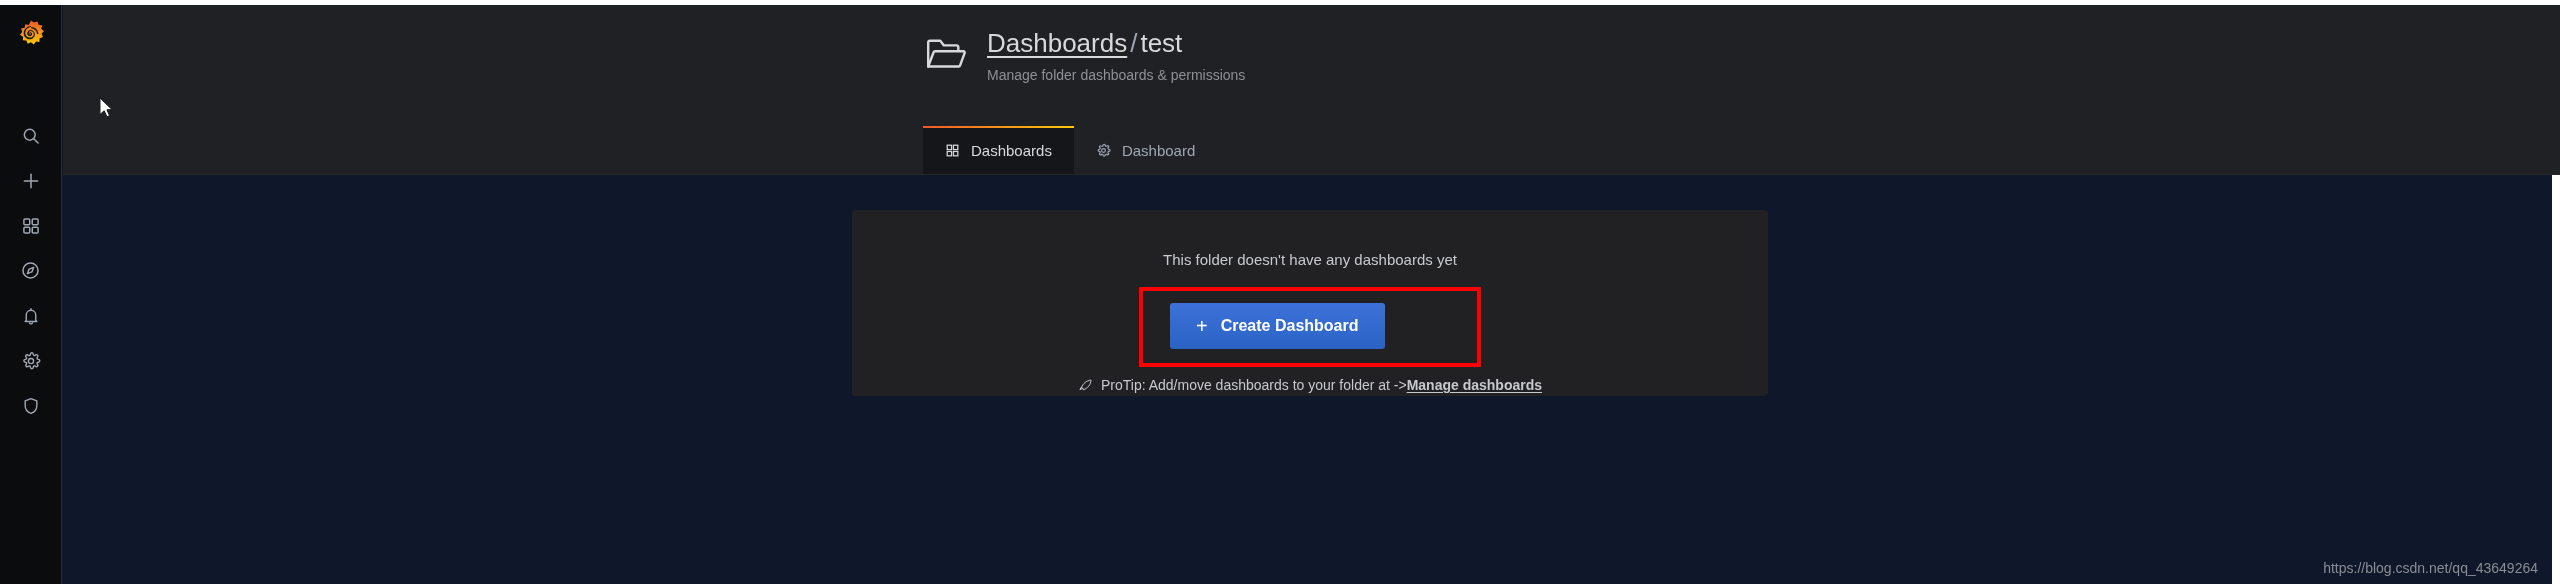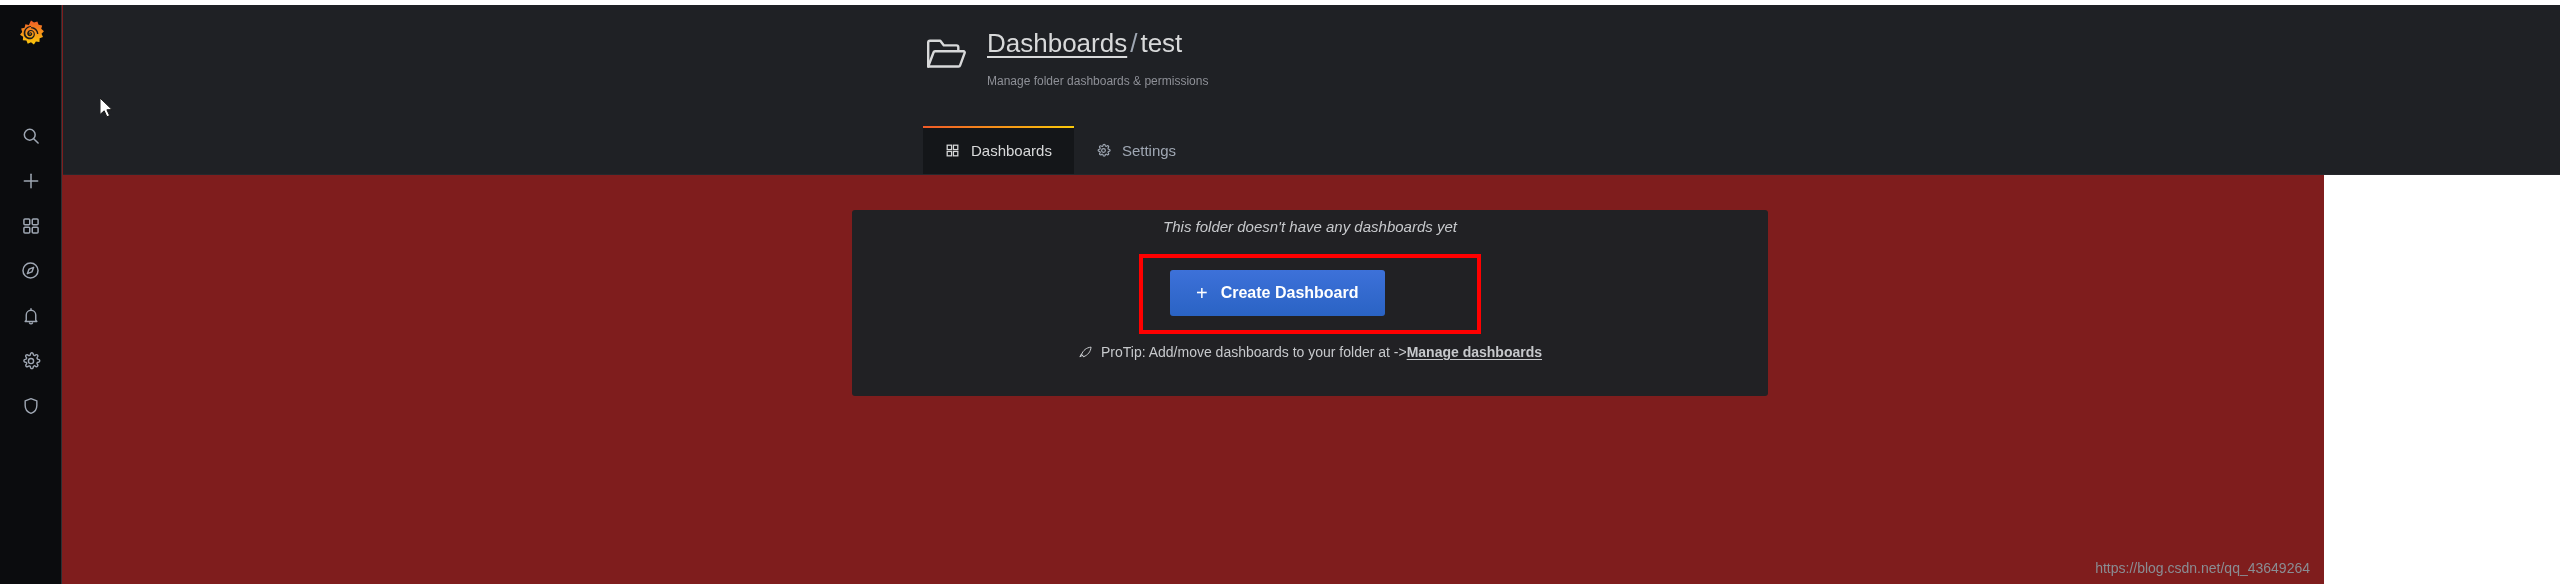--- a/index.html
+++ b/index.html
@@ -4,22 +4,22 @@
 <style>
   * { box-sizing: border-box; margin: 0; padding: 0; }
   html, body {
     width: 2560px; height: 584px;
     background: #ffffff;
     font-family: "Liberation Sans", sans-serif;
     overflow: hidden;
   }
   #screen {
     position: relative;
-    width: 2324px; height: 584px;
-    background: #7f1d1d;
+    width: 2552px; height: 584px;
+    background: #0f172a;
   }
   
   .top-strip {
     position: absolute; top: 0; left: 0;
     width: 2560px; height: 5px;
     background: #ffffff;
   }
   
   .sidebar {
     position: absolute; top: 5px; left: 0;
@@ -62,22 +62,22 @@
     color: #d8d9da; white-space: nowrap;
   }
   .crumb-link {
     color: #d8d9da;
     text-decoration: underline;
     text-underline-offset: 4px;
   }
   .crumb-sep { color: #9fa7b3; padding: 0 3px; }
   .crumb-current { color: #d8d9da; }
   .subtitle {
-    margin-top: 13px;
-    font-size: 12px; line-height: 18px;
+    margin-top: 7px;
+    font-size: 14px; line-height: 18px;
     color: #8e9097; white-space: nowrap;
   }
   
   .tabs {
     position: absolute; left: 860px; bottom: 0;
     display: flex; align-items: flex-end;
     height: 48px;
   }
   .tab {
     position: relative;
@@ -109,23 +109,22 @@
   .panel {
     position: absolute;
     left: 852px; top: 210px;
     width: 916px; height: 186px;
     background: #212124;
     border-radius: 3px;
     display: flex; flex-direction: column;
     align-items: center;
   }
   .empty-msg {
-    margin-top: 8px;
+    margin-top: 41px;
     font-size: 15px;
-    font-style: italic;
     color: #c7c9cc;
     white-space: nowrap;
   }
   .btn-wrap {
     position: relative;
     margin-top: 19px;
     width: 342px; height: 80px;
     display: flex; align-items: center; justify-content: center;
   }
   .redbox {
@@ -311,21 +310,21 @@
       </div>
 
 
       <div class="tab">
         <span class="tab-icon">
           <svg width="15" height="15" viewBox="0 0 24 24" fill="none" stroke="currentColor" stroke-width="1.9" stroke-linejoin="round">
             <circle cx="12" cy="12" r="3"></circle>
             <path d="M19.3 14.2a1.4 1.4 0 0 0 .3 1.6l.1.1a1.7 1.7 0 1 1-2.4 2.4l-.1-.1a1.4 1.4 0 0 0-1.6-.3 1.4 1.4 0 0 0-.9 1.3v.2a1.7 1.7 0 1 1-3.4 0v-.1a1.4 1.4 0 0 0-.9-1.3 1.4 1.4 0 0 0-1.6.3l-.1.1a1.7 1.7 0 1 1-2.4-2.4l.1-.1a1.4 1.4 0 0 0 .3-1.6 1.4 1.4 0 0 0-1.3-.9h-.2a1.7 1.7 0 1 1 0-3.4h.1a1.4 1.4 0 0 0 1.3-.9 1.4 1.4 0 0 0-.3-1.6l-.1-.1a1.7 1.7 0 1 1 2.4-2.4l.1.1a1.4 1.4 0 0 0 1.6.3h.1a1.4 1.4 0 0 0 .9-1.3v-.2a1.7 1.7 0 1 1 3.4 0v.1a1.4 1.4 0 0 0 .9 1.3 1.4 1.4 0 0 0 1.6-.3l.1-.1a1.7 1.7 0 1 1 2.4 2.4l-.1.1a1.4 1.4 0 0 0-.3 1.6v.1a1.4 1.4 0 0 0 1.3.9h.2a1.7 1.7 0 1 1 0 3.4h-.1a1.4 1.4 0 0 0-1.3.9z"></path>
           </svg>
         </span>
-        <span>Settings</span>
+        <span>Dashboard</span>
       </div>
 
     </div>
   </div>
 
   <div class="panel">
 
     <div class="empty-msg">This folder doesn't have any dashboards yet</div>
 
     <div class="btn-wrap">

